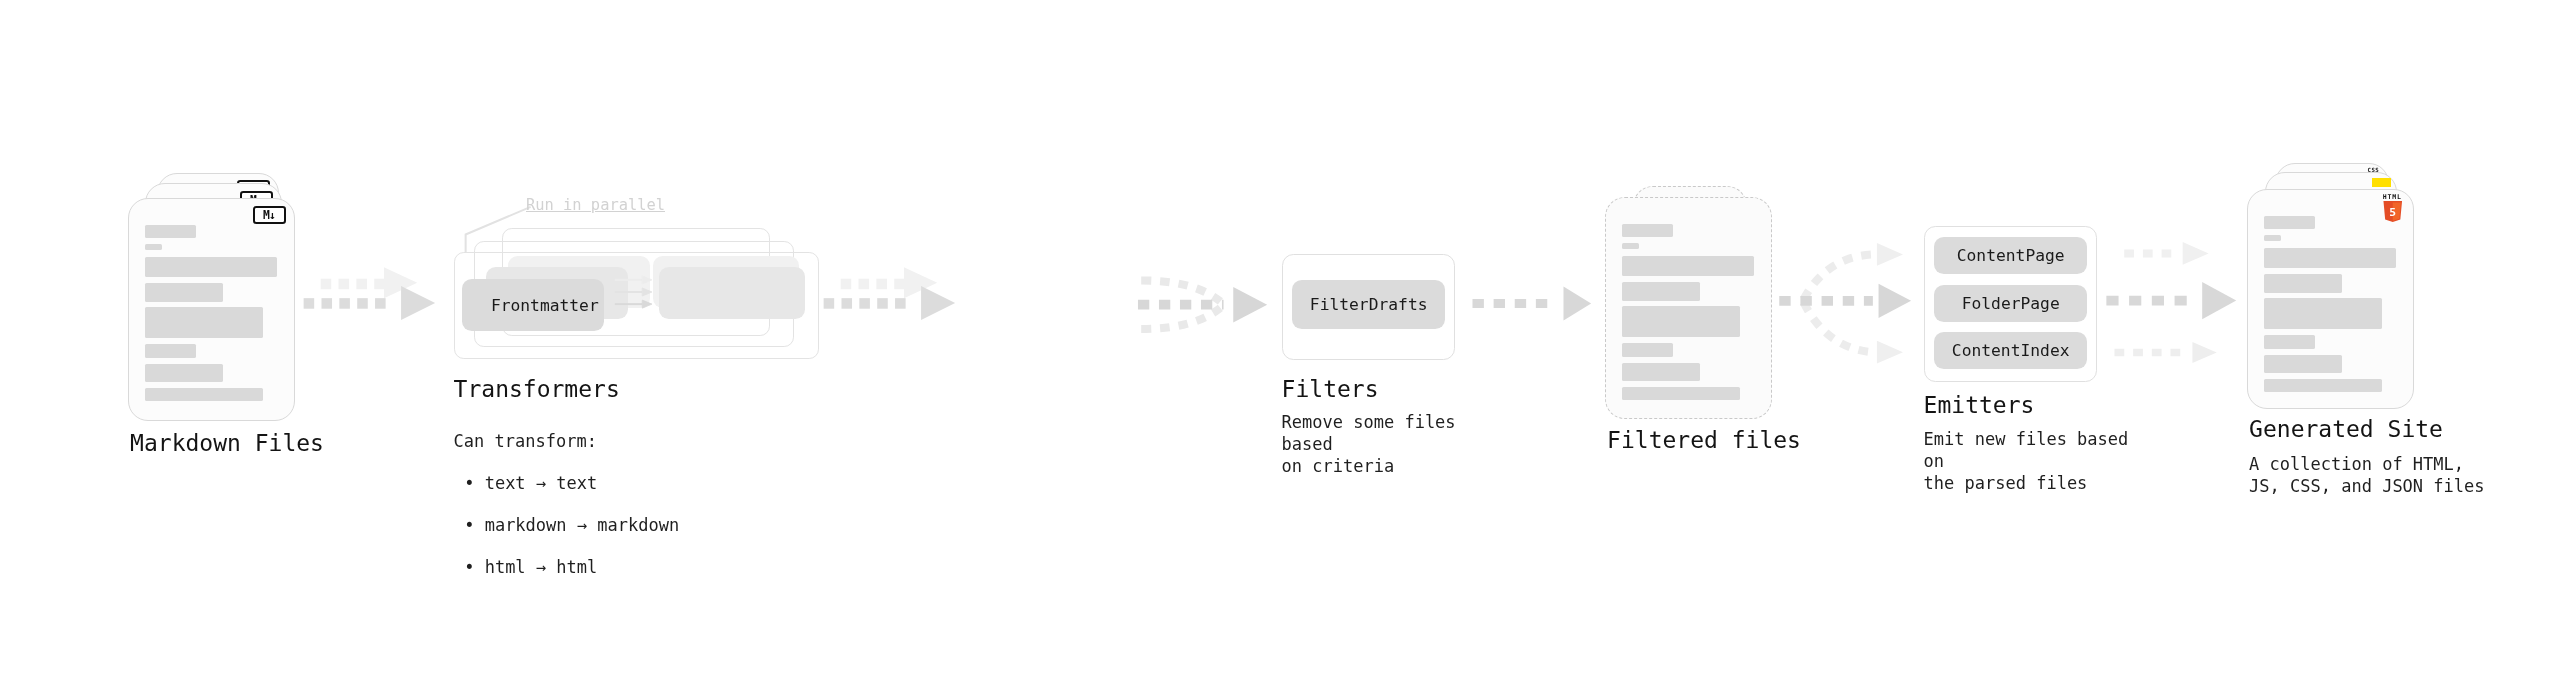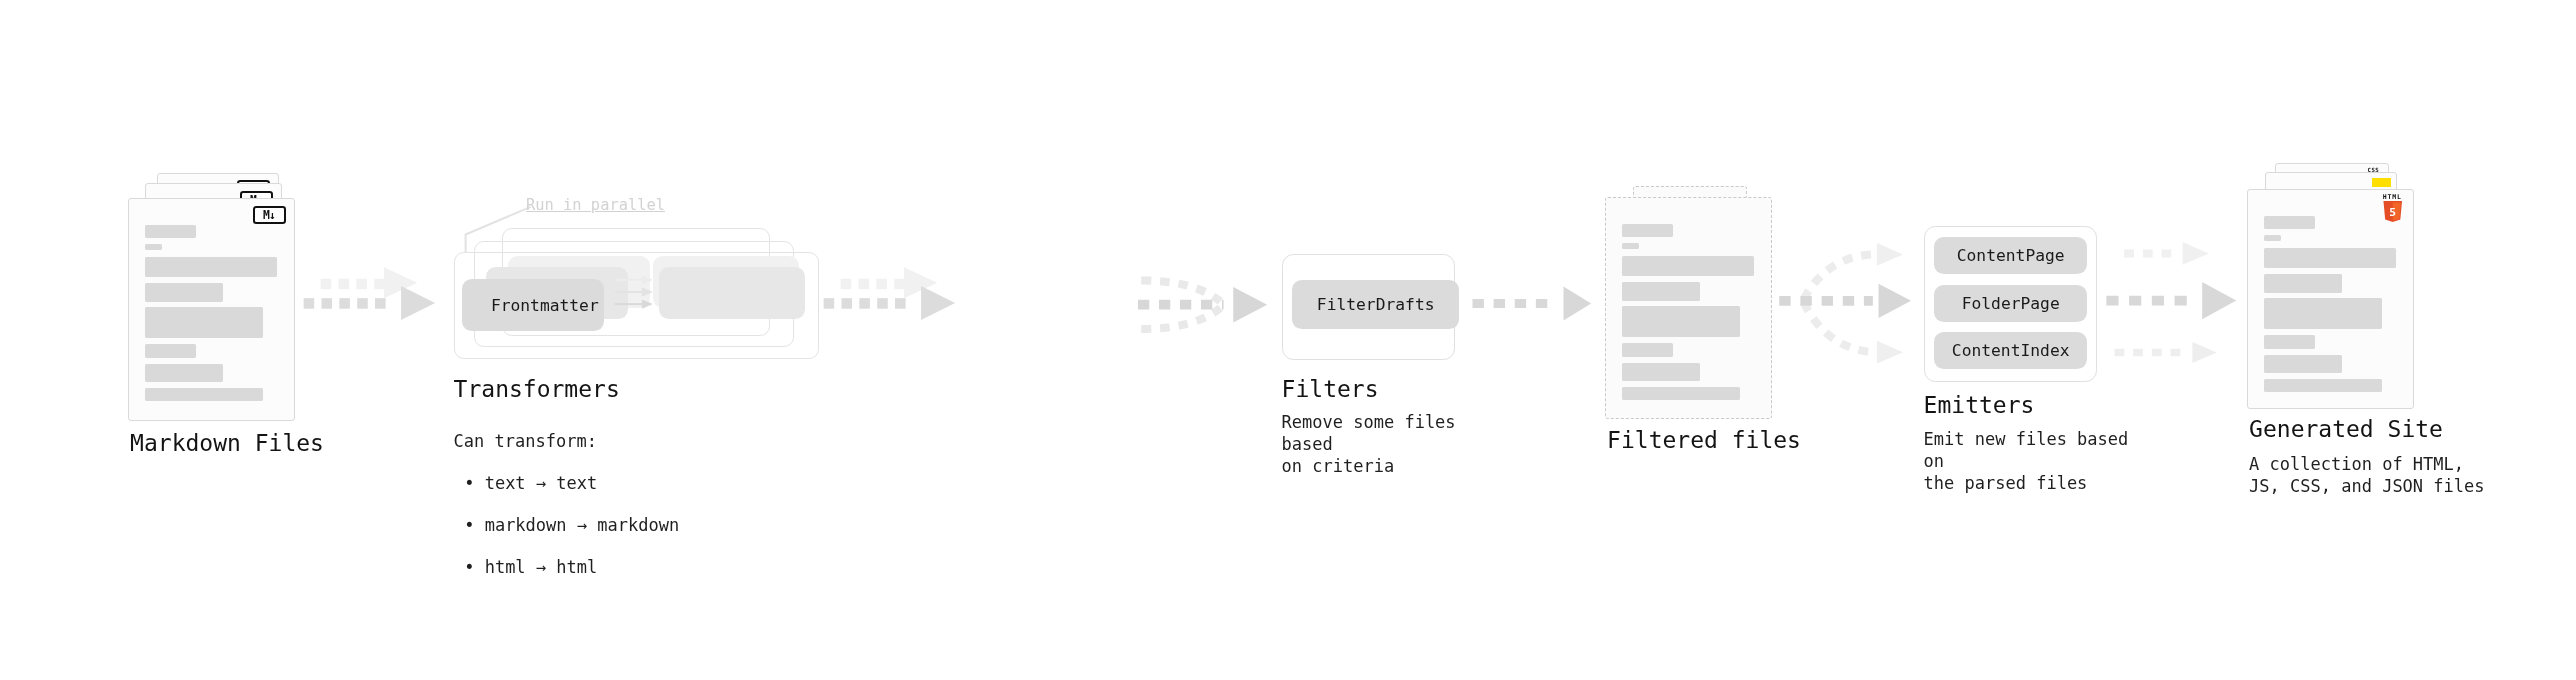--- a/index.html
+++ b/index.html
@@ -12,21 +12,21 @@
     --pill2:#e7e7e7;
     --pill3:#f1f1f1;
     --ink:#141414;
     --body-ink:#1f1f1f;
     --muted:#d2d2d2;
   }
   html,body{margin:0;padding:0;background:#ffffff;}
   body{font-family:"DejaVu Sans Mono","Liberation Mono",monospace;}
   .canvas{position:relative;width:2576px;height:681px;background:#ffffff;overflow:hidden;}
   .group{position:absolute;}
-  .doc{position:absolute;background:var(--card-fill);border:1.6px solid var(--card-border);border-radius:3px;box-sizing:border-box;padding-left:8px;}
+  .doc{position:absolute;background:var(--card-fill);border:1.6px solid var(--card-border);border-radius:20px;box-sizing:border-box;padding-left:8px;}
   .doc.dashed{border:1.6px dashed var(--dash-border);background:#fbfbfb;}
   .b{position:absolute;left:16.3px;background:var(--bar);border-radius:1.6px;}
   .b1{top:26px;width:51px;height:13px;}
   .b2{top:45px;width:17px;height:5.7px;}
   .b3{top:58px;width:132px;height:19.5px;}
   .b4{top:84px;width:78px;height:18.7px;}
   .b5{top:108px;width:118px;height:31px;}
   .b6{top:145px;width:51px;height:14px;}
   .b7{top:165px;width:78px;height:18px;}
   .b8{top:189px;width:118px;height:13px;}
@@ -161,21 +161,21 @@
 
   <svg class="svgabs" style="left:1136px;top:274px;" width="138" height="63" viewBox="0 0 170 78">
     <path d="M6,8 Q72,8 104,34" stroke="#e9e9e9" stroke-width="10" stroke-dasharray="12 11" fill="none"></path>
     <path d="M6,68 Q72,68 104,42" stroke="#e9e9e9" stroke-width="10" stroke-dasharray="12 11" fill="none"></path>
     <path d="M2,38 H108" stroke="#d7d7d7" stroke-width="12" stroke-dasharray="14 12" fill="none"></path>
     <polygon points="120,16 162,38 120,60" fill="#d7d7d7"></polygon>
   </svg>
 
   <div class="group" style="left:1280px;top:254px;width:219px;height:228px;">
     <div class="box" style="left:1.6px;top:0px;width:173px;height:106px;border-color:#e0e0e0;border-radius:11.4px;"></div>
-    <div class="pill" style="left:12.2px;top:26px;width:167px;height:49px;">
+    <div class="pill" style="left:12.2px;top:26px;width:153px;height:49px;">
       <span>FilterDrafts</span>
     </div>
     <div class="title" style="left:1.6px;top:121px;">Filters</div>
     <div class="desc" style="left:1.6px;top:157px;">Remove some files based
 on criteria</div>
   </div>
 
   <svg class="svgabs" style="left:1469px;top:284px;" width="124" height="39" viewBox="0 0 152 48">
     <line x1="4" y1="24" x2="104" y2="24" stroke="#d8d8d8" stroke-width="11" stroke-dasharray="14 12"></line>
     <polygon points="116,3 150,24 116,45" fill="#d8d8d8"></polygon>

